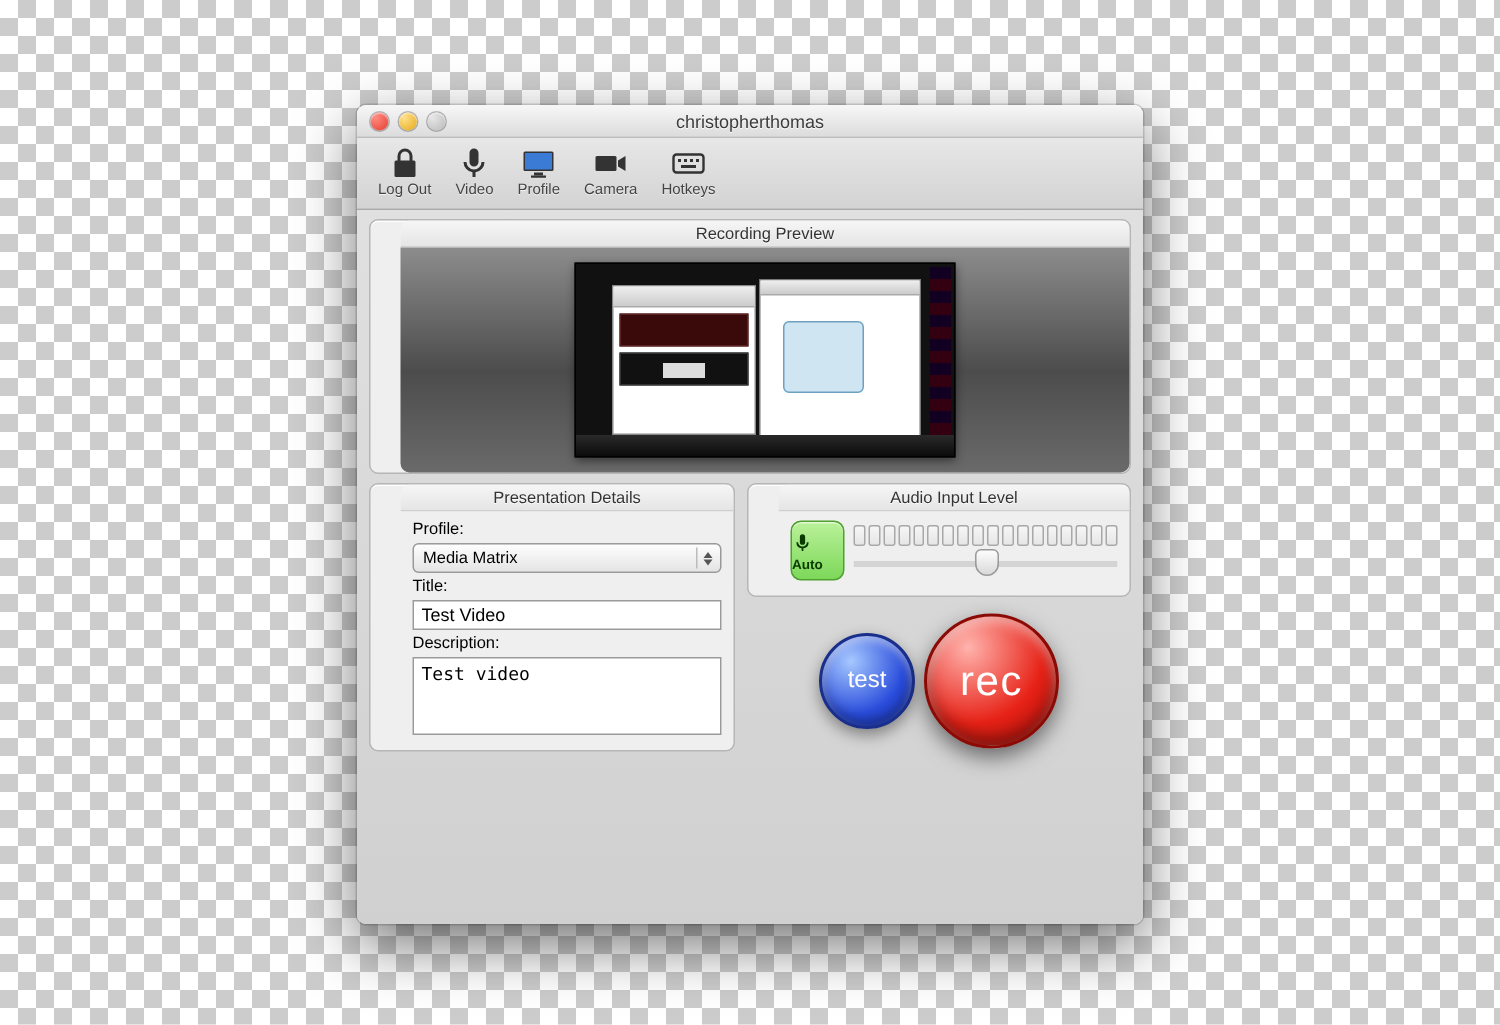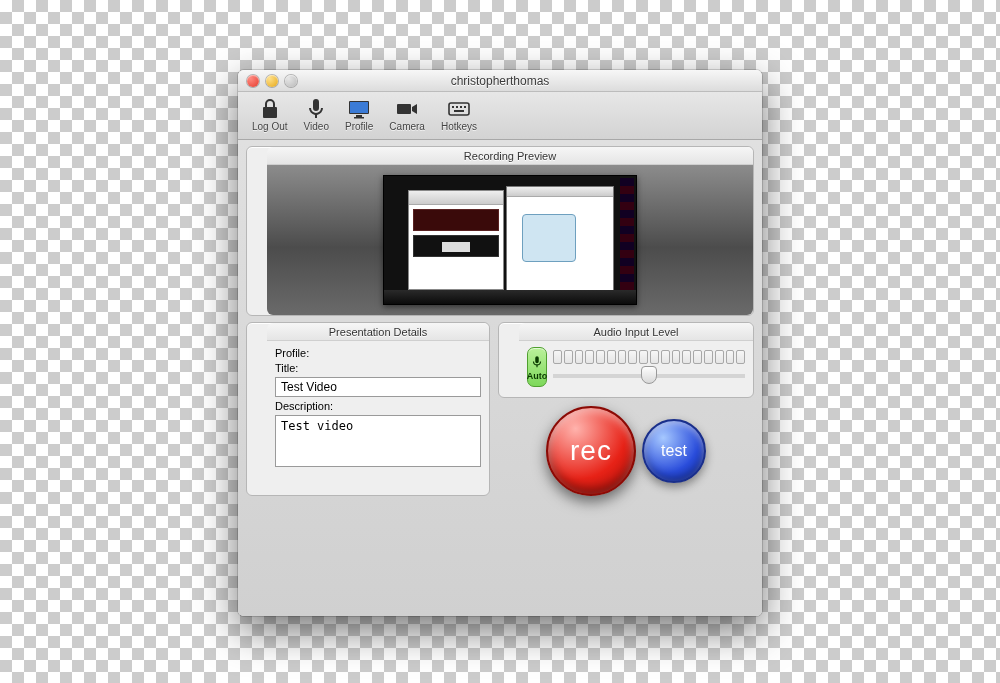--- a/index.html
+++ b/index.html
@@ -118,24 +118,24 @@
     }
     .select .arrows{position:absolute;right:2px;top:2px;width:14px;height:14px;border-left:1px solid #bbb;display:flex;flex-direction:column;align-items:center;justify-content:center;gap:1px;}
     .select .arrows::before{content:"";border-left:3px solid transparent;border-right:3px solid transparent;border-bottom:4px solid #555;}
     .select .arrows::after{content:"";border-left:3px solid transparent;border-right:3px solid transparent;border-top:4px solid #555;}
     .text-input{height:20px;border:1px solid #9a9a9a;background:#fff;padding:0 5px;font-size:12px;width:100%;}
     .text-area{height:52px;border:1px solid #9a9a9a;background:#fff;padding:3px 5px;font-size:12px;width:100%;resize:none;}
 
     .right-col { flex: 1; display:flex; flex-direction:column; gap:8px;}
     .audio-panel .panel-body{ padding:6px 8px 10px 8px; display:flex; gap:6px; align-items:center;}
     .auto-btn{
-      width:20px;height:40px;border-radius:7px;
+      width:36px;height:40px;border-radius:7px;
       background:linear-gradient(#baf19a,#7dd85a);
       border:1px solid #4fa02f;box-shadow:inset 0 1px 0 rgba(255,255,255,.6);
-      display:flex;flex-direction:column;align-items:center;justify-content:center;gap:1px;
+      display:flex;flex-direction:column;align-items:flex-start;justify-content:center;gap:1px;
     }
     .auto-btn span{font-size:9px;color:#0a3a00;font-weight:bold;}
     .meter-col{flex:1;display:flex;flex-direction:column;gap:4px;}
     .meter{height:14px;display:flex;gap:2px;}
     .seg{flex:1;border:1px solid #a8a8a8;border-radius:2px;background:linear-gradient(#f6f6f6,#e6e6e6);}
     .slider{height:16px;position:relative;background:linear-gradient(#d4d4d4,#d4d4d4) center/100% 4px no-repeat;border-radius:2px;}
     .slider .thumb{position:absolute;left:46%;top:-2px;width:16px;height:18px;background:linear-gradient(#fdfdfd,#d9d9d9);border:1px solid #999;border-radius:4px 4px 8px 8px;}
 
     .rec-row{flex:1;display:flex;align-items:center;justify-content:center;gap:6px;}
     .big-btn{width:64px;height:64px;border-radius:50%;position:relative;cursor:pointer;}
@@ -247,20 +247,24 @@
         </div>
       </div>
     </div>
 
     <div class="mid-row">
 
       <div class="panel details-panel">
         <div class="panel-title">Presentation Details</div>
         <div class="details-body">
           <div class="fld-label">Profile:</div>
+          <div class="select">
+            <span>Media Matrix</span>
+            <span class="arrows"></span>
+          </div>
           <div class="fld-label">Title:</div>
           <input class="text-input" value="Test Video" style="">
           <div class="fld-label">Description:</div>
           <textarea class="text-area" style="">Test video</textarea>
         </div>
       </div>
 
       <div class="right-col">
         <div class="panel audio-panel">
           <div class="panel-title">Audio Input Level</div>
@@ -293,26 +297,26 @@
                   <div class="seg"></div>
               </div>
               <div class="slider">
                 <div class="thumb"></div>
               </div>
             </div>
           </div>
         </div>
 
         <div class="rec-row">
+          <div class="big-btn btn-test">
+            <span>test</span>
+          </div>
           <div class="big-btn btn-rec">
             <span>rec</span>
           </div>
-          <div class="big-btn btn-test">
-            <span>test</span>
-          </div>
         </div>
       </div>
 
     </div>
 
 
   </div>
 </div>
 
 </body></html>

